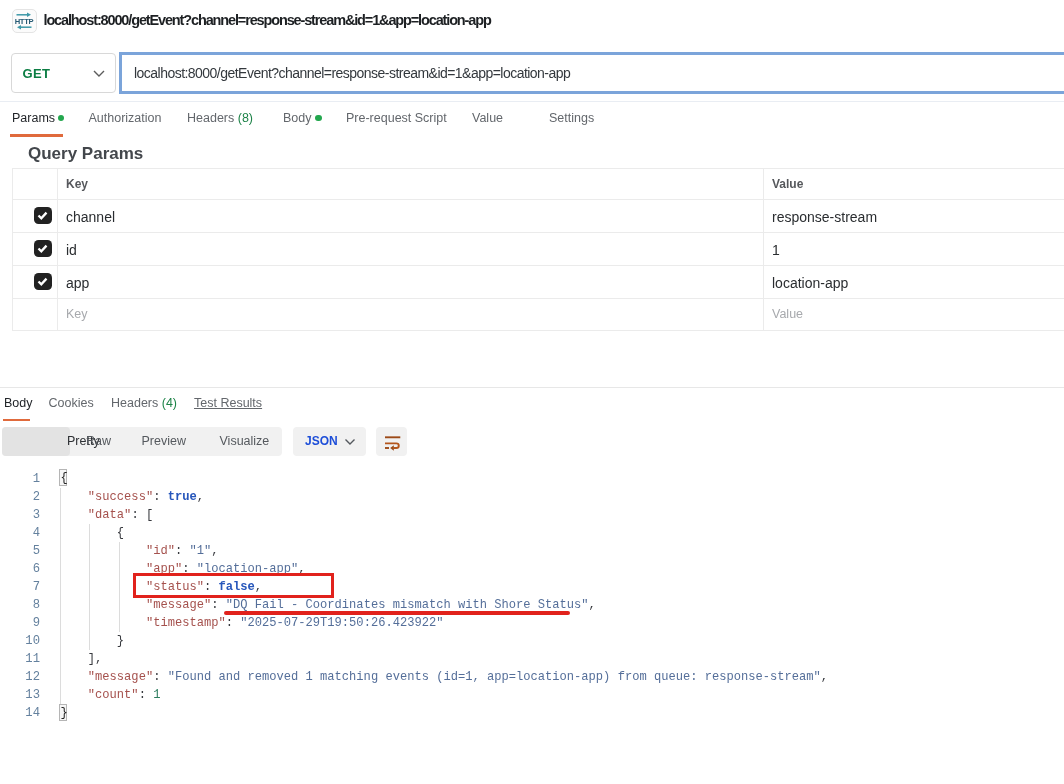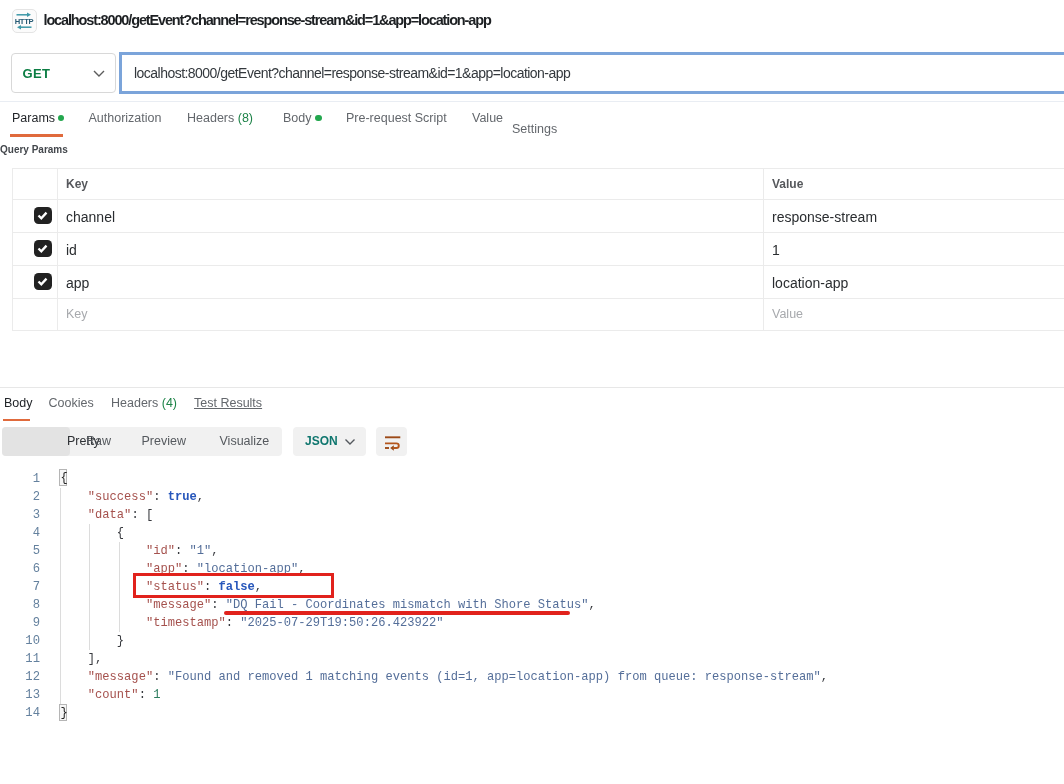--- a/index.html
+++ b/index.html
@@ -16,40 +16,40 @@
 #gettext { left:22.5px; top:66px; font-size:13px; font-weight:bold; color:#0b7d43; letter-spacing:0.3px; }
 #urlbox { left:119px; top:51.5px; width:1000px; height:42px; border:3px solid #7ba4da; background:#fff; }
 #urltext { left:134px; top:65px; font-size:14px; letter-spacing:-0.53px; color:#33383d; }
 #urlglow { left:0px; top:100.5px; width:1064px; height:1px; background:#e9edf3; }
 
 
 .rtab { top:111px; font-size:12.5px; color:#63676c; }
 .dot { width:6.5px; height:6.5px; border-radius:50%; background:#23a74e; top:114.8px; }
 #tabunderline { left:10px; top:134.3px; width:53px; height:2.3px; background:#e06a3c; }
 
-#queryparams { left:0; top:144px; font-size:10px; font-weight:bold; color:#43474c; }
+#queryparams { left:28px; top:144px; font-size:17px; font-weight:bold; color:#43474c; }
 
 
 .tline { background:#ebebeb; }
 .th { font-size:12px; font-weight:bold; color:#56585c; }
 .td { font-size:14px; color:#2a2d30; }
 .tph { font-size:12.5px; color:#a7a9ad; }
 .cb { left:34px; width:17.5px; height:17.5px; background:#222; border-radius:4.5px; }
 .cb svg { position:absolute; left:2.2px; top:2.2px; }
 
 
 #respsep { left:0; top:387px; width:1064px; height:1px; background:#e7e7e7; }
 .btab { top:396px; font-size:12.5px; color:#63676c; }
 #bodyunderline { left:3px; top:418.5px; width:27px; height:2.3px; background:#e06a3c; }
 
 #segwrap { left:2px; top:427px; width:280px; height:29px; background:#f1f1f1; border-radius:4px; }
 #segpretty { left:2px; top:427px; width:68px; height:29px; background:#e3e3e3; border-radius:4px; }
 .segtext { font-size:12.5px; color:#55595e; top:434px; }
 #jsonbox { left:292.5px; top:427px; width:73px; height:29px; background:#f1f1f1; border-radius:4px; }
-#jsontext { left:305px; top:434px; font-size:12px; font-weight:bold; color:#0f766e; }
+#jsontext { left:305px; top:434px; font-size:12px; font-weight:bold; color:#1d4ed8; }
 #wrapbtn { left:375.5px; top:427px; width:31px; height:29px; background:#f1f1f1; border-radius:4px; }
 
 
 #redtext { left:607px; top:440px; font-size:14px; line-height:18.4px; color:#e01f1a; }
 
 
 #gutter { left:0; top:469.9px; width:40px; }
 .ln { position:absolute; right:0; font-family:"Liberation Mono", monospace; font-size:12.2px; color:#64819e; line-height:18px; }
 #code { left:58.8px; top:469.9px; font-family:"Liberation Mono", monospace; font-size:12.1px; line-height:18px; color:#37393e; white-space:pre; }
 .k { color:#a5514d; }
@@ -89,21 +89,21 @@
   <div class="abs" id="urlglow"></div>
 
   <div class="abs rtab" style="left:12px; color:#1f2226;">Params</div>
   <div class="abs dot" style="left:57.5px;"></div>
   <div class="abs rtab" style="left:88.5px;">Authorization</div>
   <div class="abs rtab" style="left:187px;">Headers <span style="color:#1d8348;">(8)</span></div>
   <div class="abs rtab" style="left:283px;">Body</div>
   <div class="abs dot" style="left:315px;"></div>
   <div class="abs rtab" style="left:346px;">Pre-request Script</div>
   <div class="abs rtab" style="left:472px;">Value</div>
-  <div class="abs rtab" style="left:512px;margin-top:11px;">Settings</div>
+  <div class="abs rtab" style="left:549px;">Settings</div>
   <div class="abs" id="tabunderline"></div>
 
   <div class="abs" id="queryparams">Query Params</div>
 
   <div class="abs tline" style="left:11.5px; top:167.5px; width:1052.5px; height:1px;"></div>
   <div class="abs tline" style="left:11.5px; top:199px; width:1052.5px; height:1px;"></div>
   <div class="abs tline" style="left:11.5px; top:232px; width:1052.5px; height:1px;"></div>
   <div class="abs tline" style="left:11.5px; top:265px; width:1052.5px; height:1px;"></div>
   <div class="abs tline" style="left:11.5px; top:297.5px; width:1052.5px; height:1px;"></div>
   <div class="abs tline" style="left:11.5px; top:330px; width:1052.5px; height:1px;"></div>

